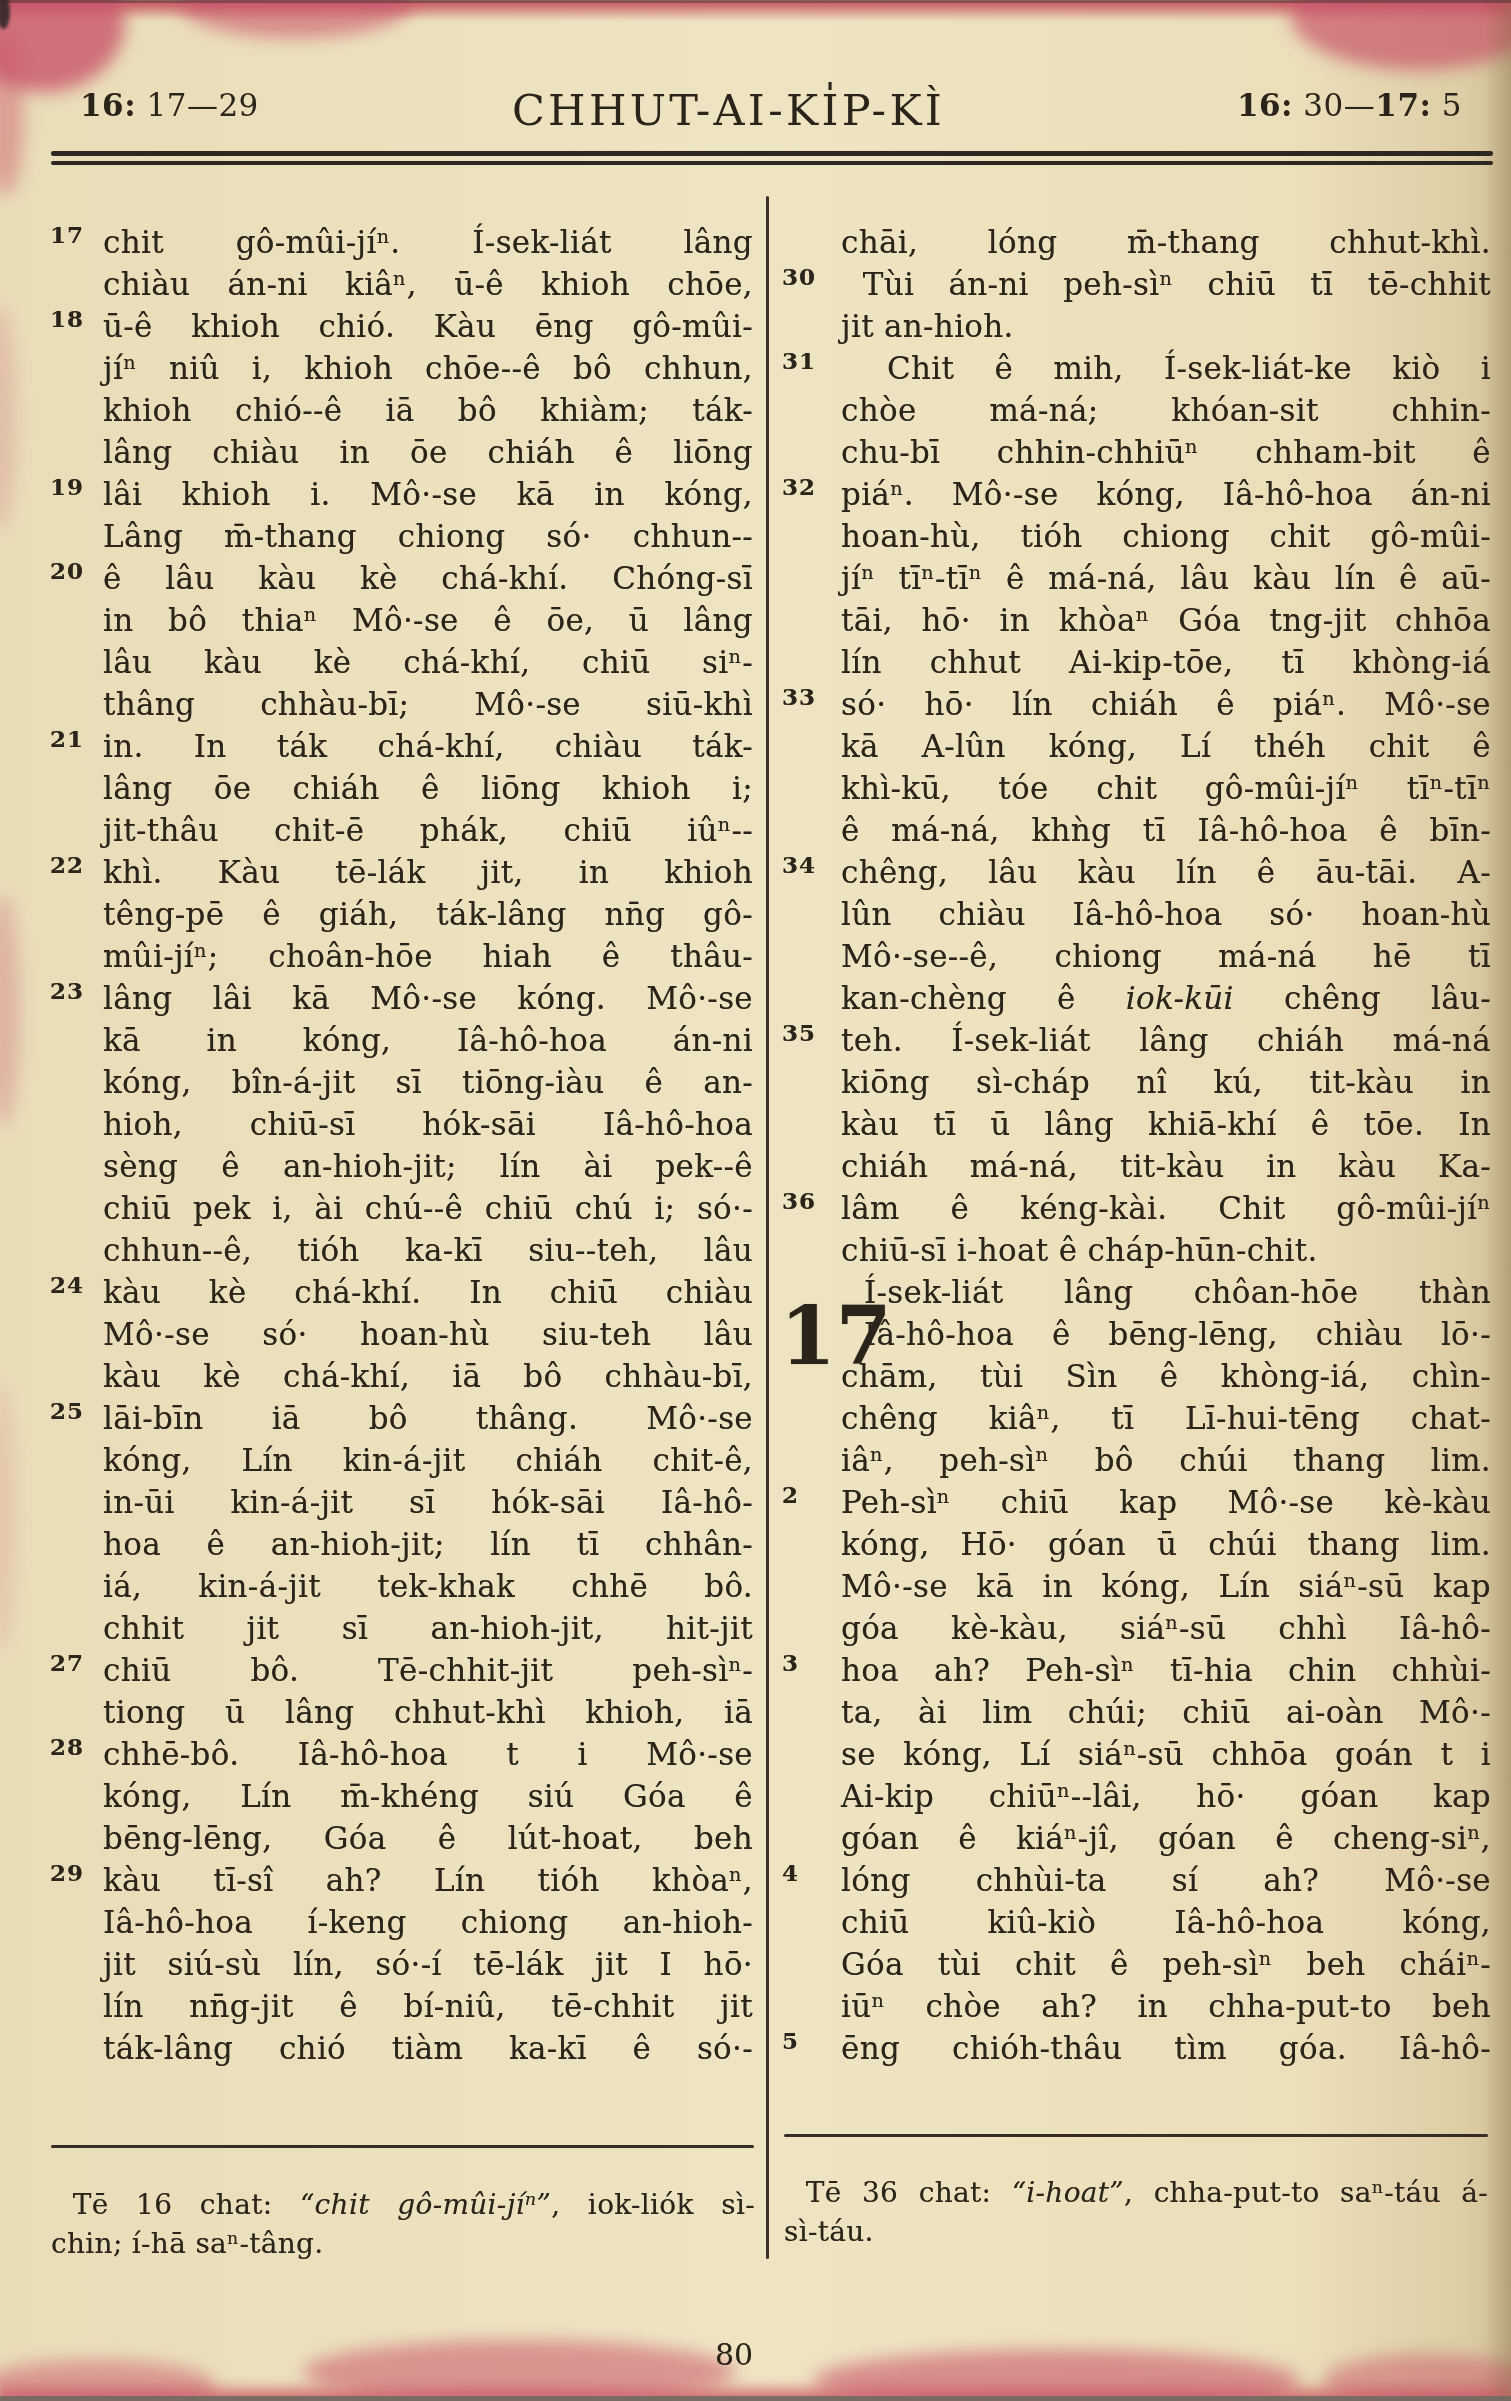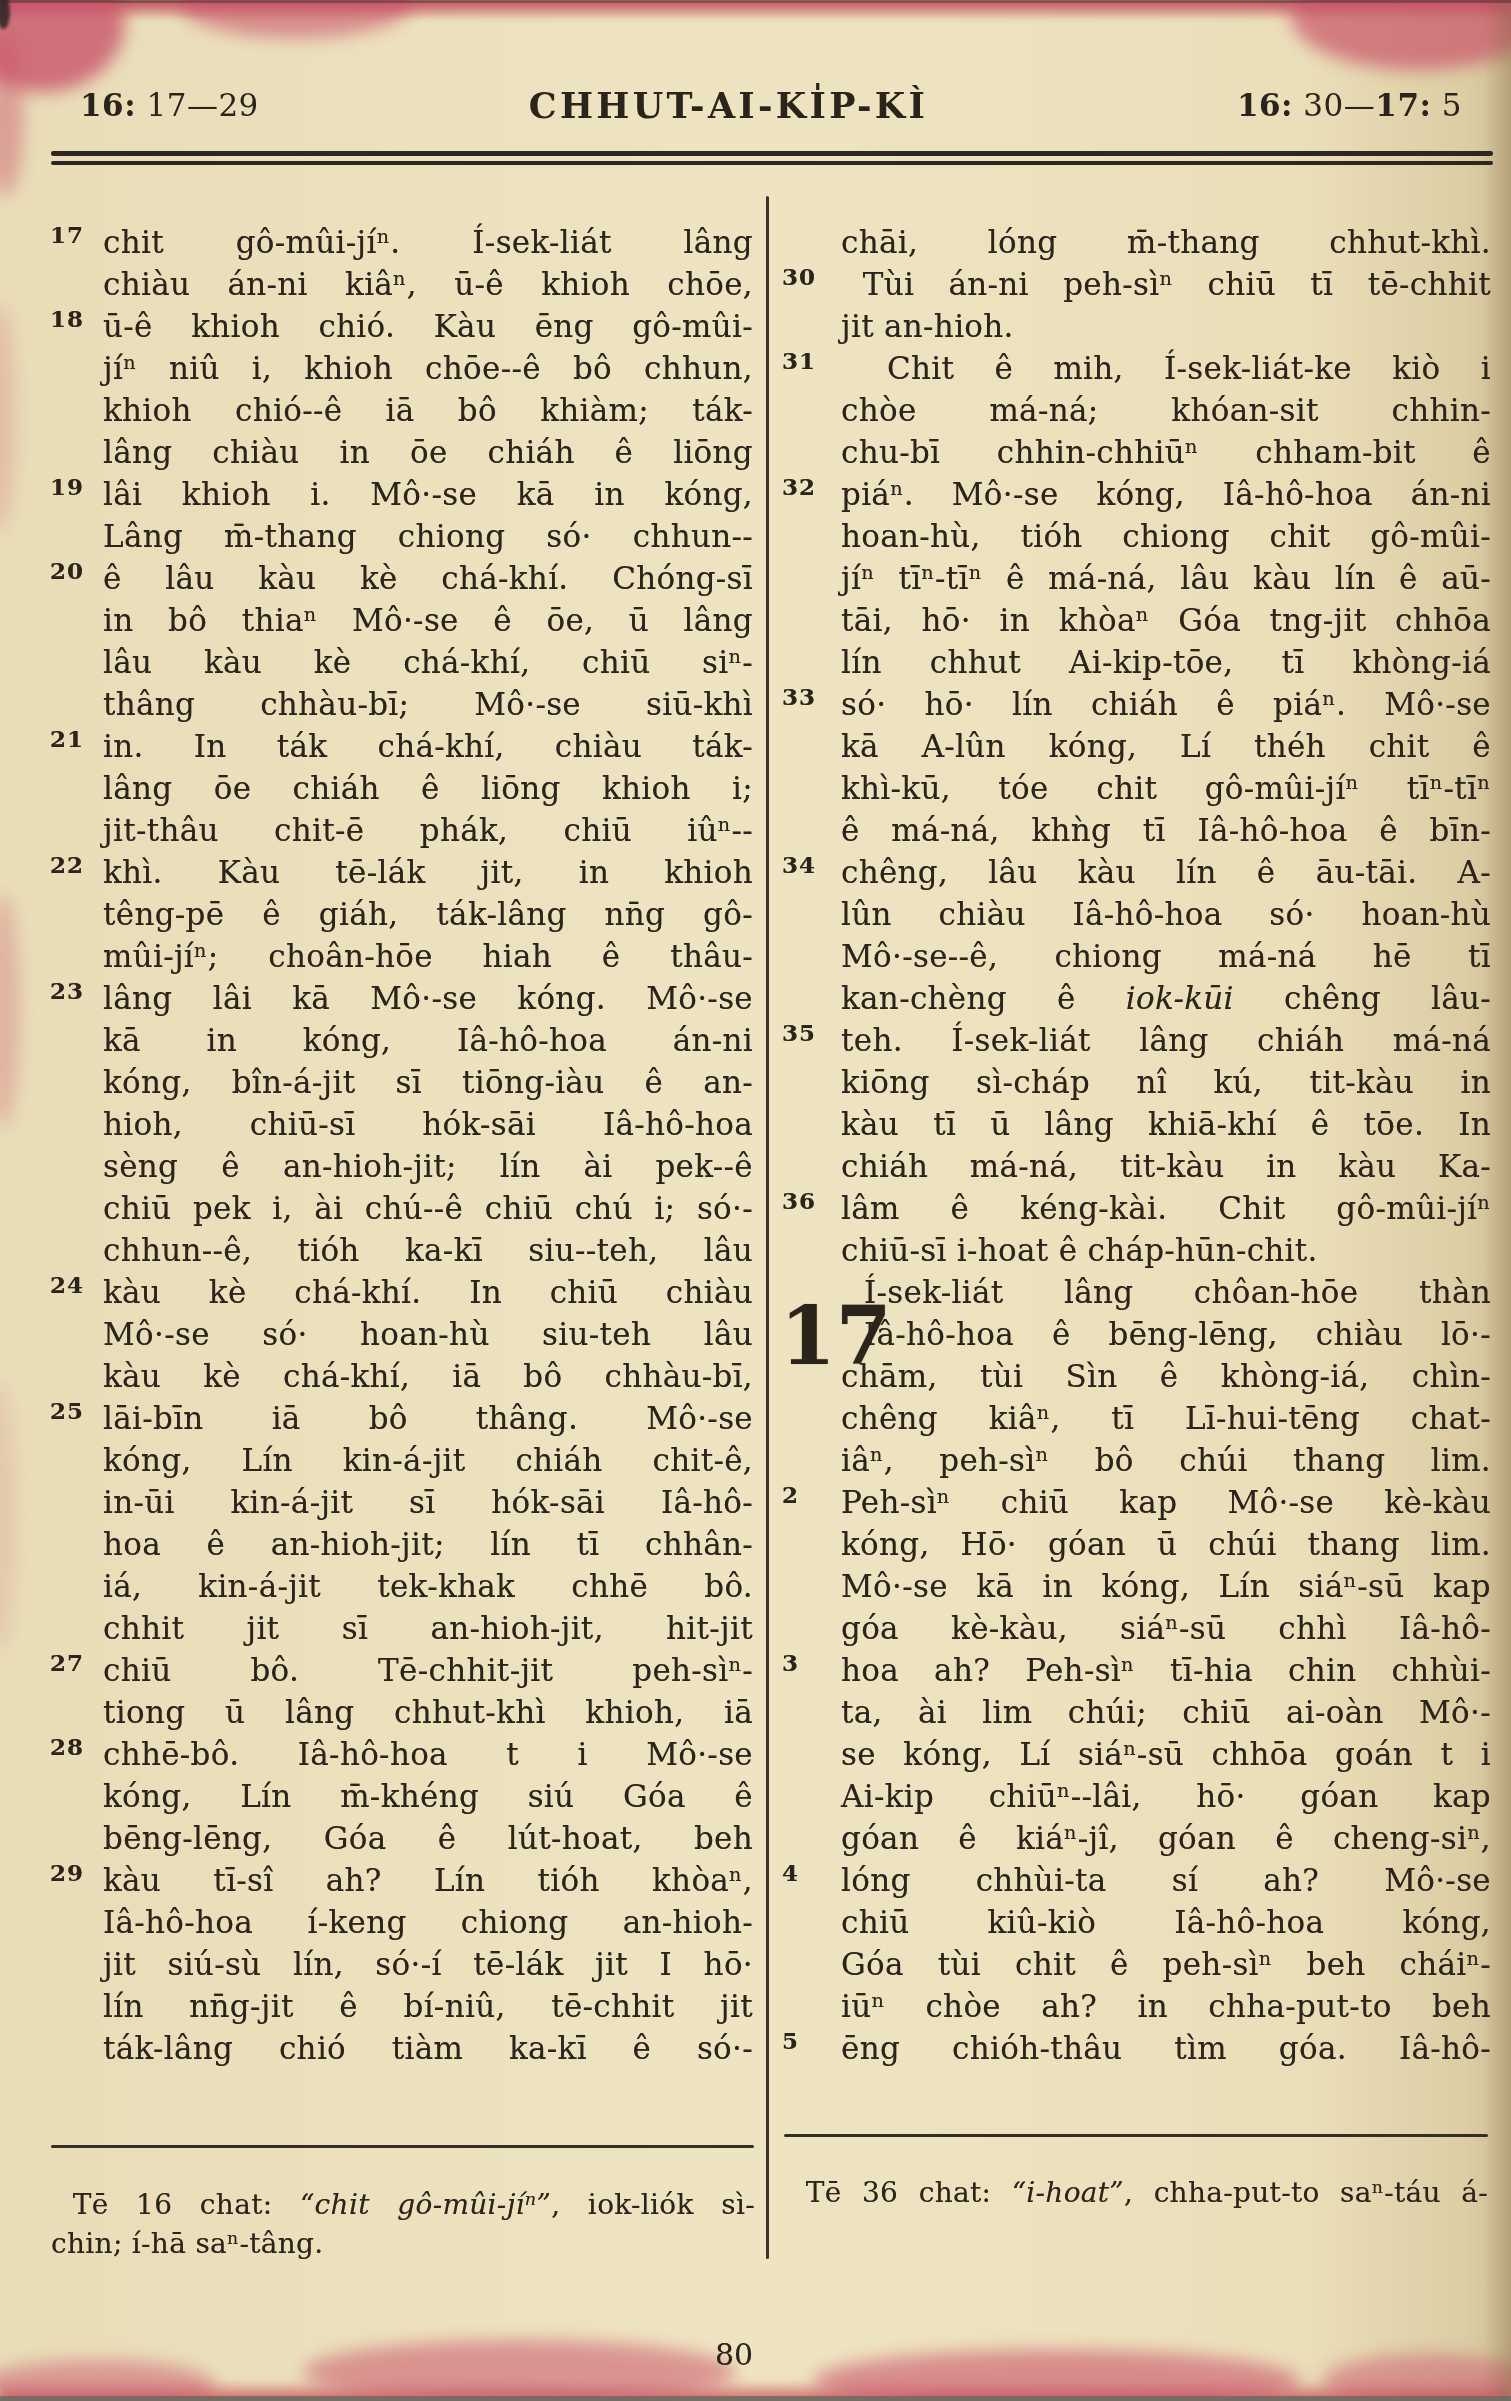--- a/index.html
+++ b/index.html
@@ -2,21 +2,21 @@
 <html style="--paper: #ece0bd; --ink: #2b241a; --edge_red: #c9556b;font-size:8.7px"><head>
 <meta charset="utf-8">
 <style>
   html,body{margin:0;padding:0;background:#6e6a60;}
   .page{position:relative;width:1512px;height:2401px;overflow:hidden;
         background:linear-gradient(90deg,#e9ddb8 0%,#efe4c2 50%,#ebdfba 86%,#dccda4 97%,#cdbb92 100%);
         font-family:"DejaVu Serif", serif;color:#2b241a;}
   
   .hpart{position:absolute;top:87px;font-size:31px;letter-spacing:0.5px;white-space:nowrap;}
   #h-left{left:80px;}
-  #h-title{left:51px;top:85px;width:1355px;text-align:center;font-size:35px;font-weight:bold;letter-spacing:3.3px;}
+  #h-title{left:51px;top:85px;width:1355px;text-align:center;font-size:43px;font-weight:normal;letter-spacing:3.3px;}
   #h-right{right:50px;}
   .b{font-weight:bold;}
   
   .rule{position:absolute;left:51px;width:1442px;background:#2c2721;border-radius:2.2px;}
   #rule1{top:151px;height:4.9px;}
   #rule2{top:161px;height:3.8px;}
   #divider{position:absolute;left:766px;top:196px;width:2.7px;height:2063px;background:#3a332b;border-radius:1.6px;}
   
   .col{position:absolute;top:221px;width:650px;}
   #col-left{left:103px;}
@@ -397,17 +397,18 @@
   </div>
 
   <div class="fnsep" id="fnsep-left"></div>
   <div class="fnsep" id="fnsep-right"></div>
   <div class="fnote" id="fn-left">
       <div class="fline fj" style="text-indent: 21.7px;">Tē 16 chat: <i>“chit gô-mûi-jíⁿ”</i>, iok-liók sì-</div>
       <div class="fline">chin; í-hā saⁿ-tâng.</div>
     </div>
   <div class="fnote" id="fn-right">
       <div class="fline fj" style="text-indent: 21.7px;">Tē 36 chat: <i>“i-hoat”</i>, chha-put-to saⁿ-táu á-</div>
+      <div class="fline">sì-táu.</div>
     </div>
 
   <div id="pagenum">80</div>
 </div>
 
 
 </body></html>

